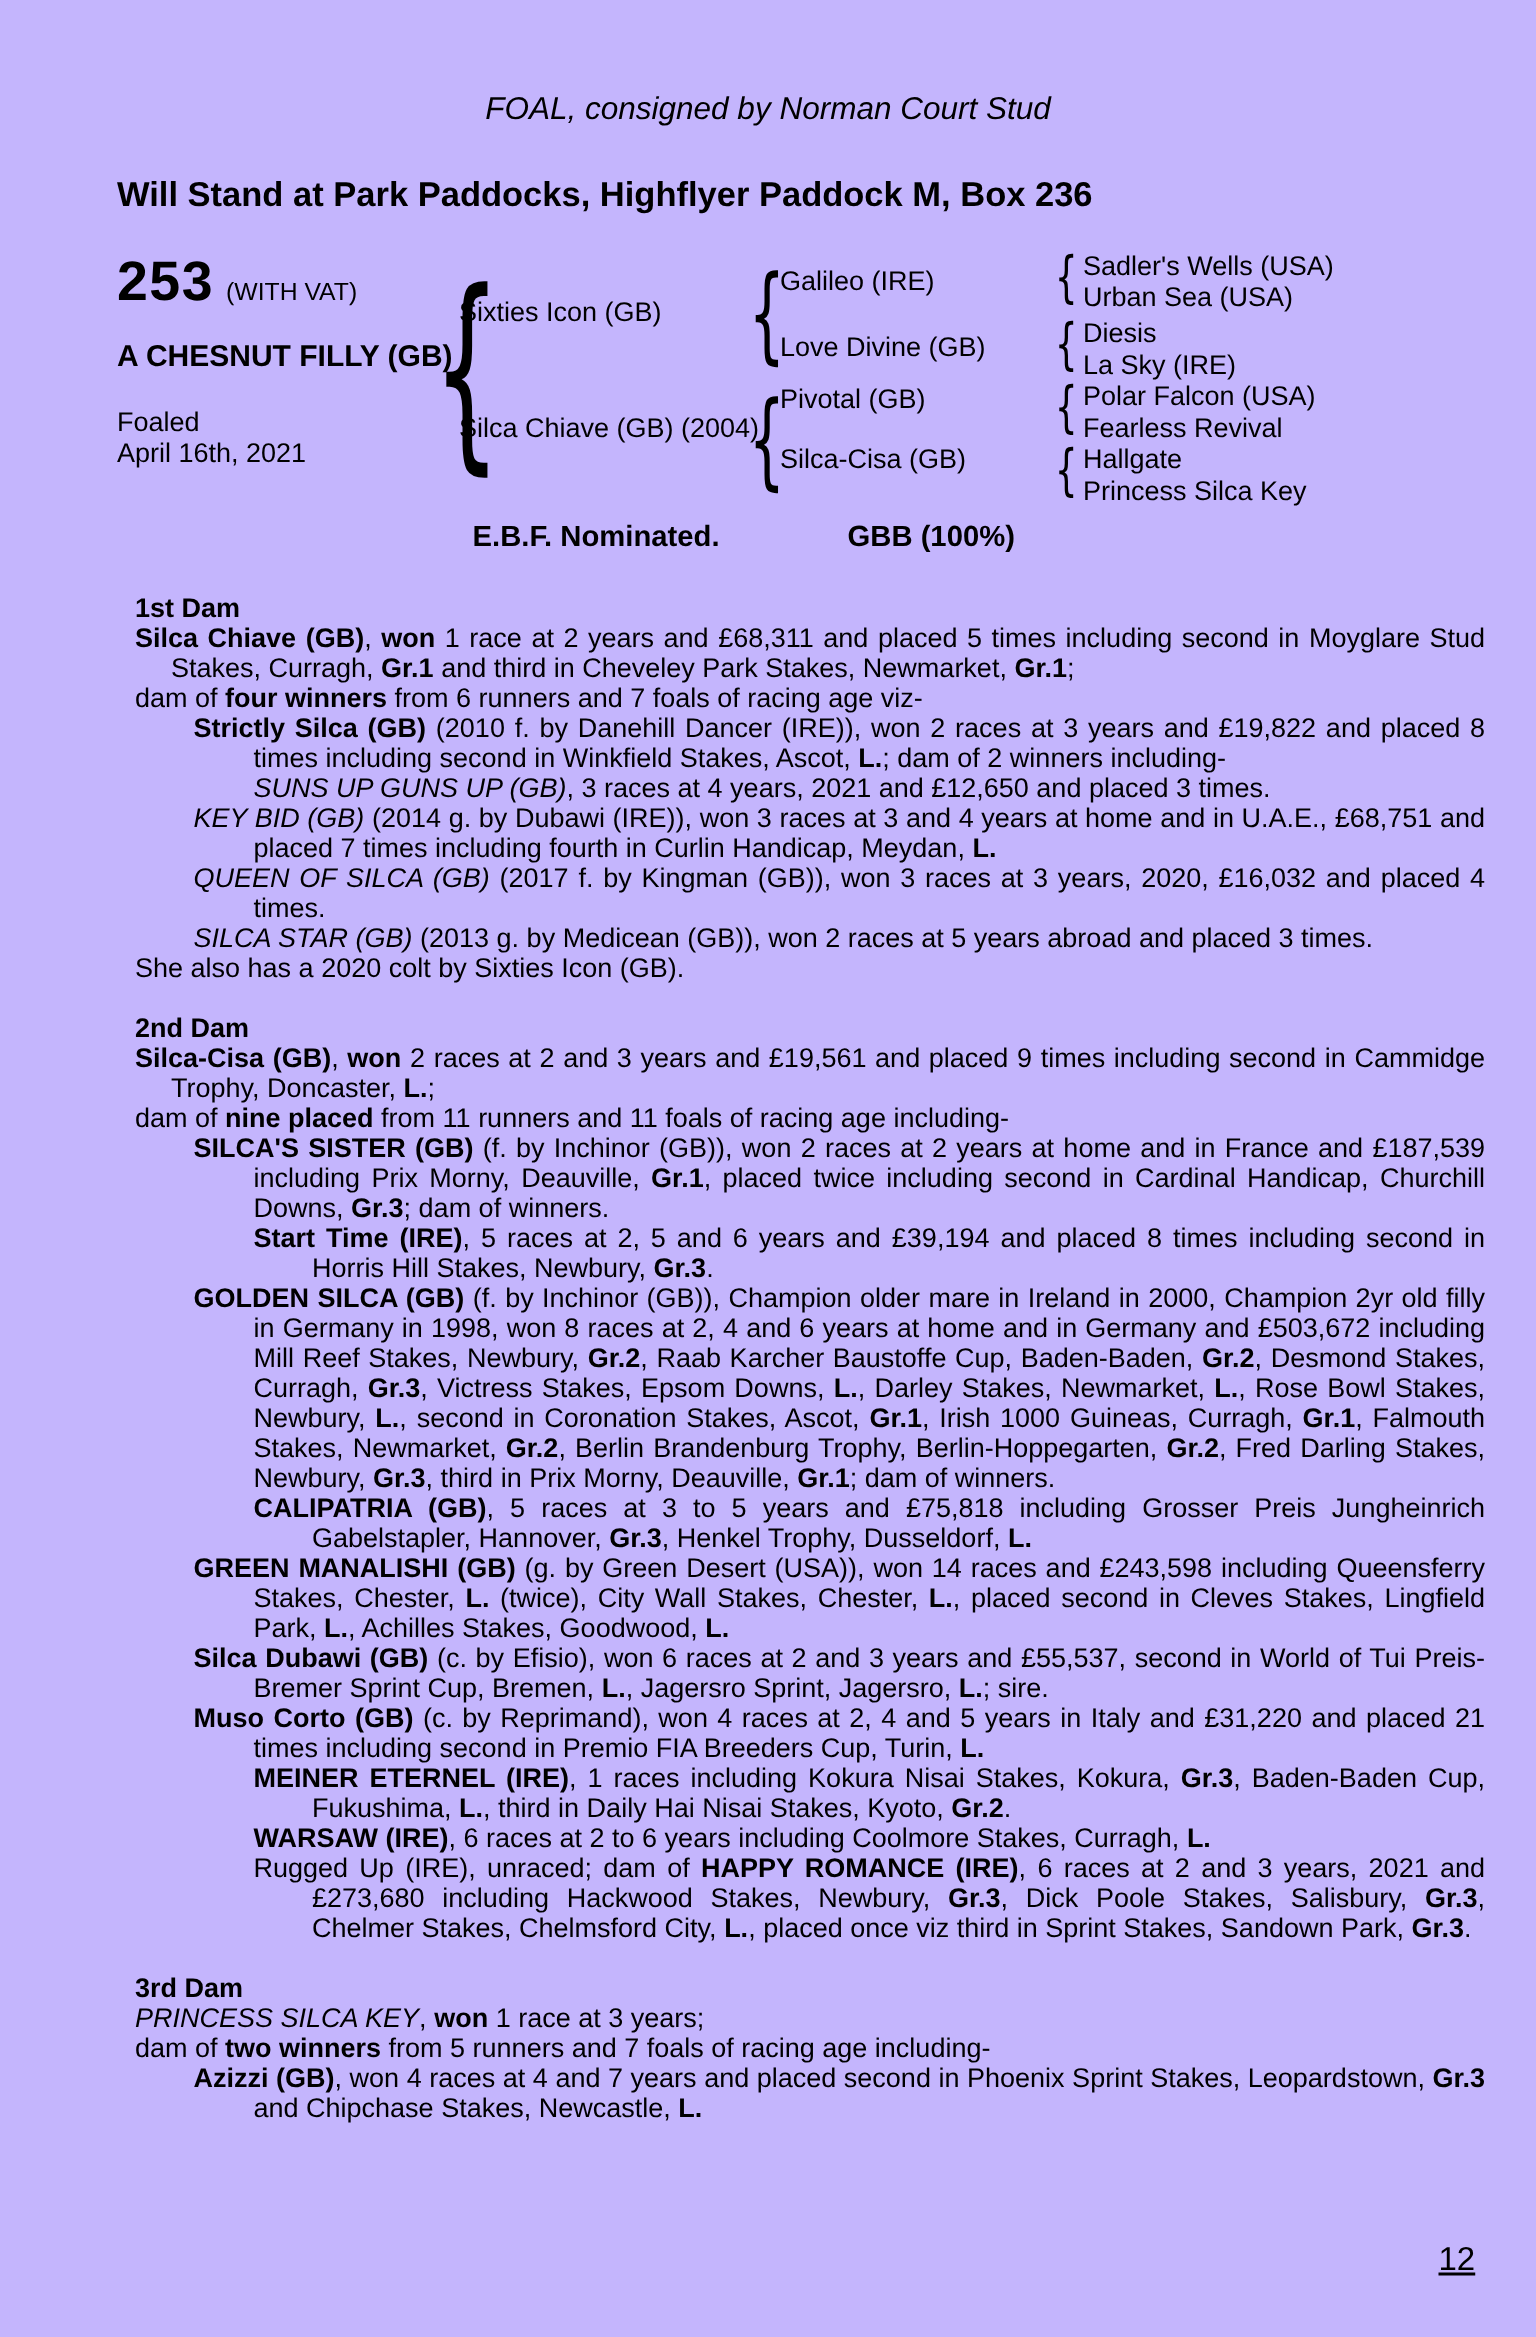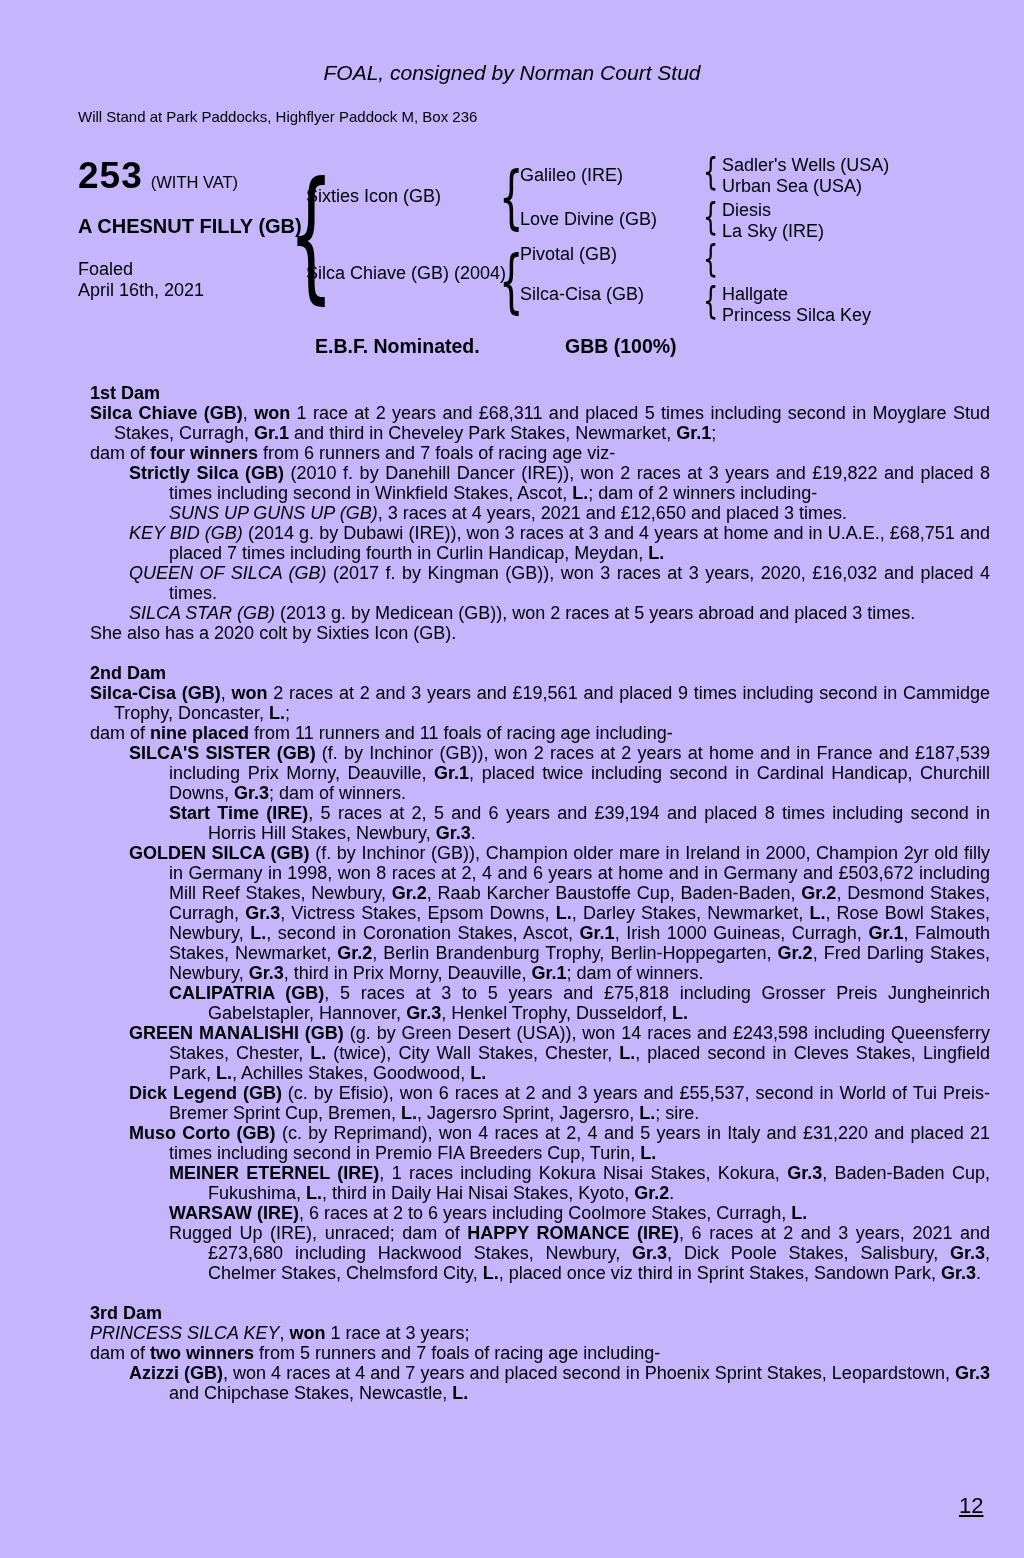--- a/index.html
+++ b/index.html
@@ -11,23 +11,23 @@
     overflow:hidden;
   }
   
   .consignor-title{
     margin-top:60px;
     text-align:center;
     font-style:italic;
     font-size:21px;line-height:26px;
   }
   .stand-line{
-    margin:20px 0 0 78px;
-    font-weight:normal;
-    font-size:15px;line-height:22px;
+    margin:32px 0 0 78px;
+    font-weight:bold;
+    font-size:23px;line-height:22px;
   }
   
   .pedigree{position:relative;height:212px;margin-top:25px;}
   .pedigree .abs{position:absolute;white-space:nowrap;}
   .lot-row{left:78px;top:2px;}
   .lot-number{font-size:37px;font-weight:bold;letter-spacing:1px;}
   .lot-vat{font-size:16.5px;margin-left:8px;}
   .horse-name{left:78px;top:62px;font-weight:bold;font-size:20px;line-height:22px;white-space:normal;width:215px;}
   .foaled-label{left:78px;top:106px;font-size:18px;}
   .foaled-date{left:78px;top:127px;font-size:18px;}
@@ -108,20 +108,24 @@
     <span class="brace brace-3 b3-3">{</span>
 
     <div class="abs g3 g3-0">
       <div>Sadler's Wells (USA)</div>
       <div>Urban Sea (USA)</div>
     </div>
     <div class="abs g3 g3-1">
       <div>Diesis</div>
       <div>La Sky (IRE)</div>
     </div>
+    <div class="abs g3 g3-2">
+      <div>Polar Falcon (USA)</div>
+      <div>Fearless Revival</div>
+    </div>
     <div class="abs g3 g3-3">
       <div>Hallgate</div>
       <div>Princess Silca Key</div>
     </div>
 
     <div class="abs ebf-line">E.B.F. Nominated.</div>
     <div class="abs gbb-note">GBB (100%)</div>
   </div>
 
   <div class="dam-sections">
@@ -138,21 +142,21 @@
       </div>
       <div class="section">
         <div class="sec-heading">2nd Dam</div>
         <p class="para dam"><span class="b">Silca-Cisa (GB)</span><span>, </span><span class="b">won</span><span> 2 races at 2 and 3 years and £19,561 and placed 9 times including second in Cammidge Trophy, Doncaster, </span><span class="b">L.</span><span>;</span></p>
         <p class="para dam"><span>dam of </span><span class="b">nine placed</span><span> from 11 runners and 11 foals of racing age including-</span></p>
         <p class="para progeny"><span class="b">SILCA'S SISTER (GB)</span><span> (f. by Inchinor (GB)), won 2 races at 2 years at home and in France and £187,539 including Prix Morny, Deauville, </span><span class="b">Gr.1</span><span>, placed twice including second in Cardinal Handicap, Churchill Downs, </span><span class="b">Gr.3</span><span>; dam of winners.</span></p>
         <p class="para sub"><span class="b">Start Time (IRE)</span><span>, 5 races at 2, 5 and 6 years and £39,194 and placed 8 times including second in Horris Hill Stakes, Newbury, </span><span class="b">Gr.3</span><span>.</span></p>
         <p class="para progeny"><span class="b">GOLDEN SILCA (GB)</span><span> (f. by Inchinor (GB)), Champion older mare in Ireland in 2000, Champion 2yr old filly in Germany in 1998, won 8 races at 2, 4 and 6 years at home and in Germany and £503,672 including Mill Reef Stakes, Newbury, </span><span class="b">Gr.2</span><span>, Raab Karcher Baustoffe Cup, Baden-Baden, </span><span class="b">Gr.2</span><span>, Desmond Stakes, Curragh, </span><span class="b">Gr.3</span><span>, Victress Stakes, Epsom Downs, </span><span class="b">L.</span><span>, Darley Stakes, Newmarket, </span><span class="b">L.</span><span>, Rose Bowl Stakes, Newbury, </span><span class="b">L.</span><span>, second in Coronation Stakes, Ascot, </span><span class="b">Gr.1</span><span>, Irish 1000 Guineas, Curragh, </span><span class="b">Gr.1</span><span>, Falmouth Stakes, Newmarket, </span><span class="b">Gr.2</span><span>, Berlin Brandenburg Trophy, Berlin-Hoppegarten, </span><span class="b">Gr.2</span><span>, Fred Darling Stakes, Newbury, </span><span class="b">Gr.3</span><span>, third in Prix Morny, Deauville, </span><span class="b">Gr.1</span><span>; dam of winners.</span></p>
         <p class="para sub"><span class="b">CALIPATRIA (GB)</span><span>, 5 races at 3 to 5 years and £75,818 including Grosser Preis Jungheinrich Gabelstapler, Hannover, </span><span class="b">Gr.3</span><span>, Henkel Trophy, Dusseldorf, </span><span class="b">L.</span></p>
         <p class="para progeny"><span class="b">GREEN MANALISHI (GB)</span><span> (g. by Green Desert (USA)), won 14 races and £243,598 including Queensferry Stakes, Chester, </span><span class="b">L.</span><span> (twice), City Wall Stakes, Chester, </span><span class="b">L.</span><span>, placed second in Cleves Stakes, Lingfield Park, </span><span class="b">L.</span><span>, Achilles Stakes, Goodwood, </span><span class="b">L.</span></p>
-        <p class="para progeny"><span class="b">Dick Legend (GB)</span><span> (c. by Efisio), won 6 races at 2 and 3 years and £55,537, second in World of Tui Preis-Bremer Sprint Cup, Bremen, </span><span class="b">L.</span><span>, Jagersro Sprint, Jagersro, </span><span class="b">L.</span><span>; sire.</span></p>
+        <p class="para progeny"><span class="b">Silca Dubawi (GB)</span><span> (c. by Efisio), won 6 races at 2 and 3 years and £55,537, second in World of Tui Preis-Bremer Sprint Cup, Bremen, </span><span class="b">L.</span><span>, Jagersro Sprint, Jagersro, </span><span class="b">L.</span><span>; sire.</span></p>
         <p class="para progeny"><span class="b">Muso Corto (GB)</span><span> (c. by Reprimand), won 4 races at 2, 4 and 5 years in Italy and £31,220 and placed 21 times including second in Premio FIA Breeders Cup, Turin, </span><span class="b">L.</span></p>
         <p class="para sub"><span class="b">MEINER ETERNEL (IRE)</span><span>, 1 races including Kokura Nisai Stakes, Kokura, </span><span class="b">Gr.3</span><span>, Baden-Baden Cup, Fukushima, </span><span class="b">L.</span><span>, third in Daily Hai Nisai Stakes, Kyoto, </span><span class="b">Gr.2</span><span>.</span></p>
         <p class="para sub"><span class="b">WARSAW (IRE)</span><span>, 6 races at 2 to 6 years including Coolmore Stakes, Curragh, </span><span class="b">L.</span></p>
         <p class="para sub"><span>Rugged Up (IRE), unraced; dam of </span><span class="b">HAPPY ROMANCE (IRE)</span><span>, 6 races at 2 and 3 years, 2021 and £273,680 including Hackwood Stakes, Newbury, </span><span class="b">Gr.3</span><span>, Dick Poole Stakes, Salisbury, </span><span class="b">Gr.3</span><span>, Chelmer Stakes, Chelmsford City, </span><span class="b">L.</span><span>, placed once viz third in Sprint Stakes, Sandown Park, </span><span class="b">Gr.3</span><span>.</span></p>
       </div>
       <div class="section">
         <div class="sec-heading">3rd Dam</div>
         <p class="para dam"><span class="i">PRINCESS SILCA KEY</span><span>, </span><span class="b">won</span><span> 1 race at 3 years;</span></p>
         <p class="para dam"><span>dam of </span><span class="b">two winners</span><span> from 5 runners and 7 foals of racing age including-</span></p>
         <p class="para progeny"><span class="b">Azizzi (GB)</span><span>, won 4 races at 4 and 7 years and placed second in Phoenix Sprint Stakes, Leopardstown, </span><span class="b">Gr.3</span><span> and Chipchase Stakes, Newcastle, </span><span class="b">L.</span></p>

